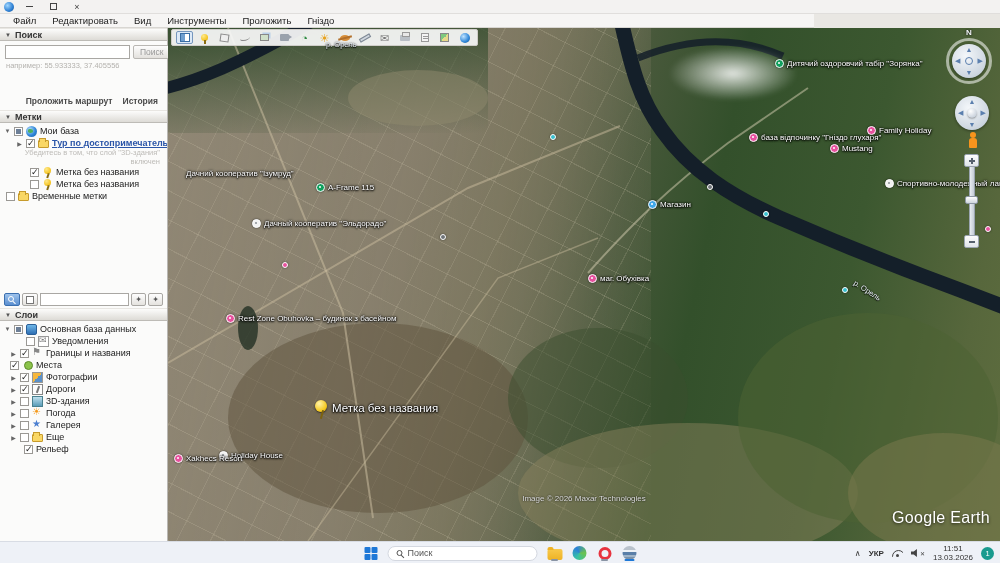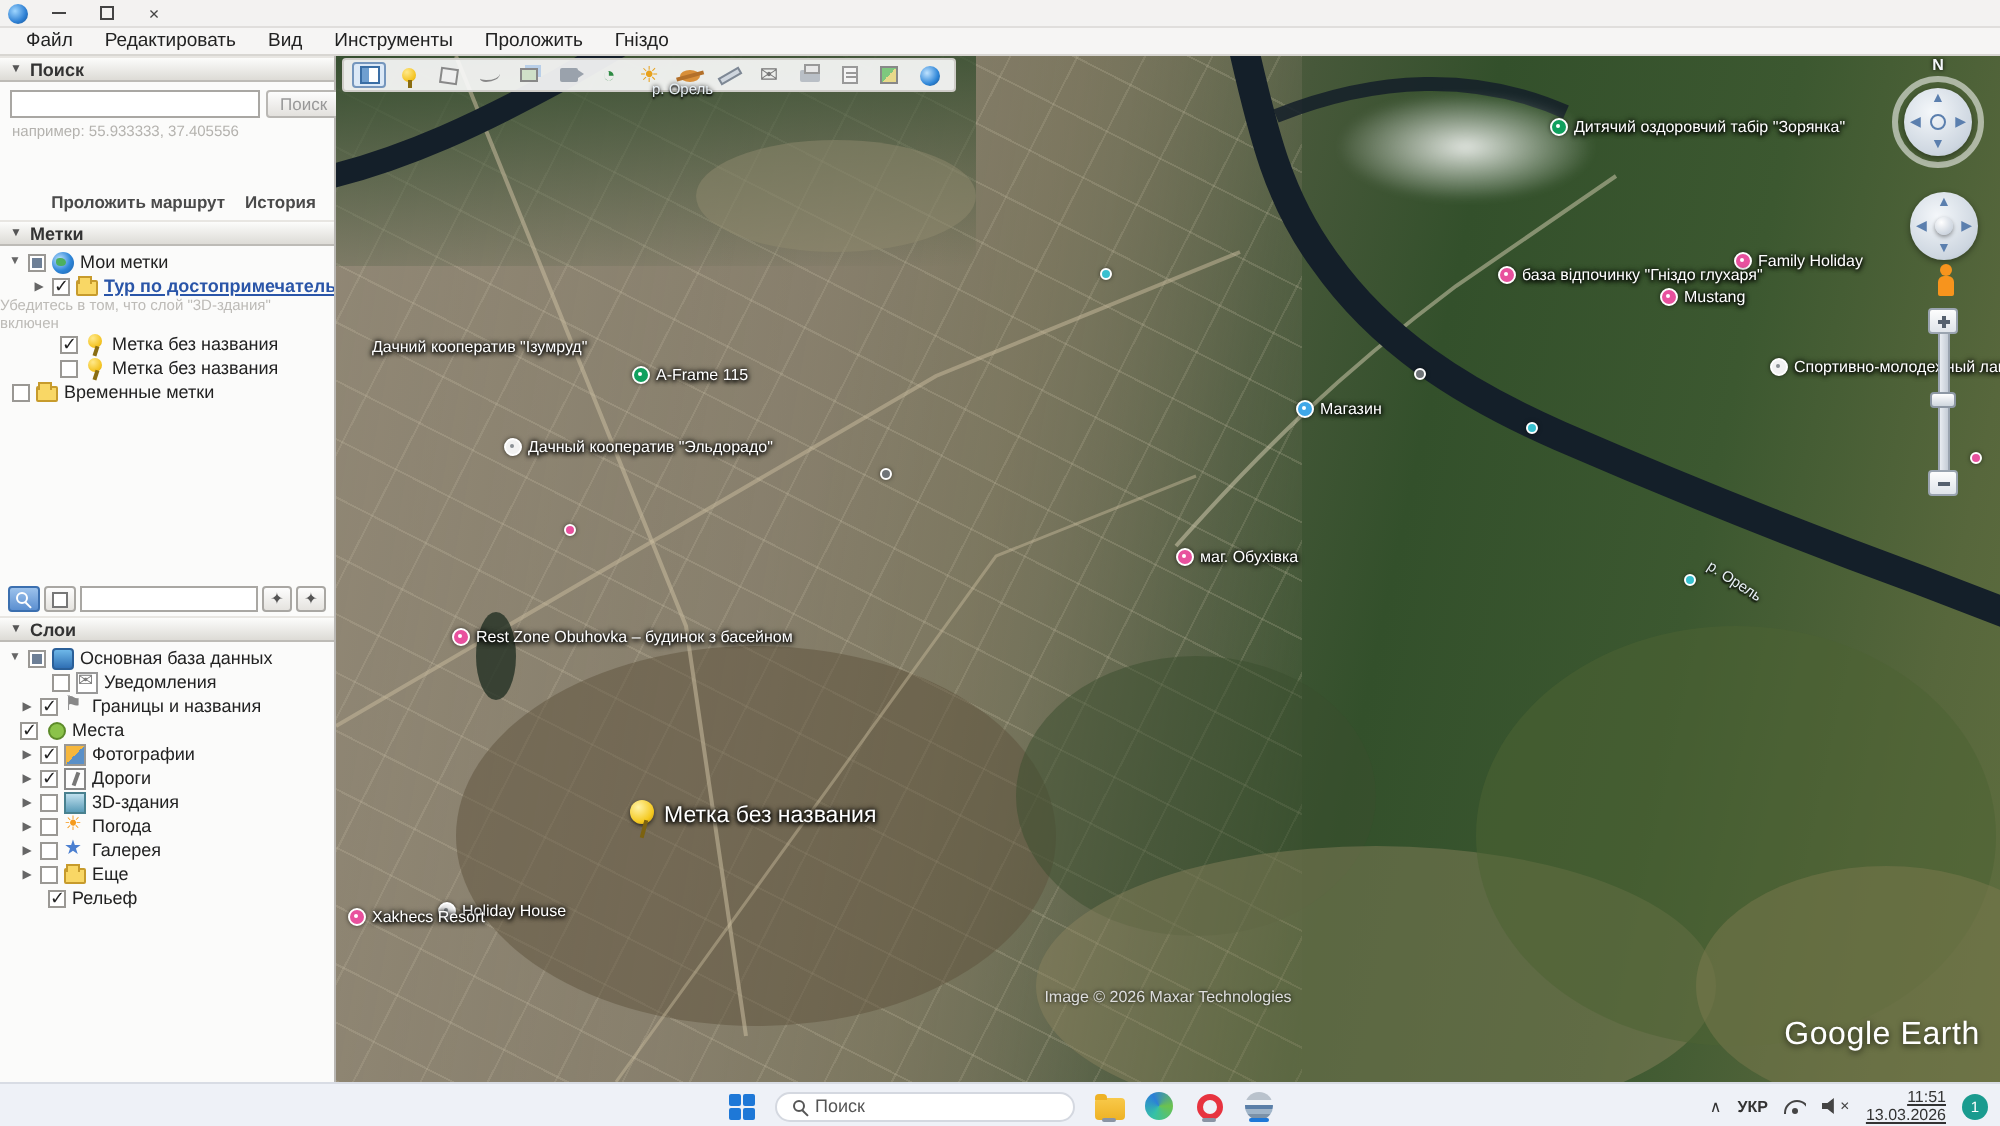--- a/index.html
+++ b/index.html
@@ -12,21 +12,21 @@
     background:#f3f2f1; display:flex; align-items:center; padding:0 4px; border-bottom:1px solid #e0dedc;}
   .titlebar .appicon { width:10px; height:10px; border-radius:50%;
     background:radial-gradient(circle at 35% 35%, #9fd6ff, #2d7fd3 60%, #174f8c); margin-right:4px;}
   .titlebar .title { font-size:9px; color:#333; flex:1; }
   .winbtns { display:flex; gap:2px; }
   .winbtn { width:22px; height:12px; display:flex; align-items:center; justify-content:center; color:#444; font-size:9px; cursor:default;}
   .winbtn .minbar{ width:7px; height:1px; background:#444;}
   .winbtn .maxsq{ width:7px; height:7px; border:1px solid #444;}
 
   
-  .menubar { position:absolute; left:0; top:14px; width:1000px; height:14px;
+  .menubar { position:absolute; left:0; top:14px; width:814px; height:14px;
     background:#f6f5f4; border-bottom:1px solid #d8d6d2; display:flex; align-items:flex-end; padding-left:6px; gap:2px;}
   .menuitem { font-size:9.5px; color:#222; padding:1px 7px; }
 
   
   .sidebar { position:absolute; left:0; top:28px; width:168px; height:513px;
     background:#fbfbfa; border-right:1px solid #b9b7b3; display:flex; flex-direction:column; }
   .phead { height:13px; flex:none; background:linear-gradient(#fcfcfb,#dddbd6);
     border-top:1px solid #e8e6e2; border-bottom:1px solid #bdbbb6;
     font-size:9px; font-weight:bold; color:#333; display:flex; align-items:center; padding-left:5px; gap:4px;}
   .phead .tri { font-size:6px; color:#555; }
@@ -60,21 +60,21 @@
   .ic-flag::after { content:"⚑"; position:absolute; left:0; top:-2px; font-size:10px; color:#888;}
   .ic-marker::after { content:""; position:absolute; left:2px; top:1px; width:7px; height:7px; border-radius:50%; background:#8bc34a; border:1px solid #5d8b2a;}
   .ic-photo { background:linear-gradient(135deg,#f6b73c 50%,#5a90c8 50%); border:1px solid #9a9894;}
   .ic-road { background:#fdfdfd; border:1px solid #888;}
   .ic-road::after{content:""; position:absolute; left:4px; top:1px; width:2px; height:7px; background:#777; transform:rotate(20deg);}
   .ic-3d { background:linear-gradient(#bfe0ee,#5a9cb8); border:1px solid #49818f;}
   .ic-sun::after { content:"☀"; position:absolute; left:0; top:-2px; font-size:10px; color:#f59a1c;}
   .ic-star::after { content:"★"; position:absolute; left:0; top:-2px; font-size:10px; color:#4b7fd0;}
   .tlabel { }
   .tlabel.link { color:#2a55a8; text-decoration:underline; font-weight:bold;}
-  .treehint { font-size:7.5px; color:#bdbbb7; line-height:1.15; width:160px; white-space:normal;}
+  .treehint { font-size:7.5px; color:#bdbbb7; line-height:1.15; width:160px; white-space:normal;text-align:right;}
 
   .findrow { flex:none; display:flex; align-items:center; gap:2px; padding:2px 4px; }
   .tinybtn { width:16px; height:13px; border:1px solid #a9a7a3; background:linear-gradient(#fdfdfd,#e5e3df); border-radius:2px; position:relative;}
   .tinybtn.active { background:linear-gradient(#9cc2ec,#5b8fd0); border-color:#3b6faf;}
   .mag { position:absolute; left:3px; top:2px; width:6px; height:6px; border:1.3px solid #fff; border-radius:50%;}
   .mag::after { content:""; position:absolute; right:-3px; bottom:-2px; width:4px; height:1.3px; background:#fff; transform:rotate(45deg);}
   .panesq { position:absolute; left:3px; top:2px; width:8px; height:8px; border:1px solid #777; background:#fff;}
   .findrow input { flex:1; height:13px; border:1px solid #a9a7a3; font-size:9px; min-width:10px;}
   .arrbtn { width:15px; height:13px; border:1px solid #a9a7a3; background:linear-gradient(#fdfdfd,#e5e3df); border-radius:2px; font-size:8px; color:#555; text-align:center; line-height:11px;}
 
@@ -193,21 +193,21 @@
   .runline.active { background:#1e78d7; width:10px;}
   .tray { position:absolute; right:6px; top:0; height:22px; display:flex; align-items:center; gap:8px; color:#333;}
   .tray .chev { font-size:8px; }
   .tray .lang { font-size:8px; font-weight:bold;}
   .wifi { width:11px; height:8px; position:relative; overflow:hidden;}
   .wifi::before{content:"";position:absolute;left:0px;top:1px;width:11px;height:11px;border:1.4px solid #444;border-radius:50%;}
   .wifi::after{content:"";position:absolute;left:4px;top:5px;width:3px;height:3px;background:#444;border-radius:50%;}
   .spk { display:flex; align-items:center; gap:1px;}
   .spk .horn{width:8px;height:8px;background:#444;clip-path:polygon(0 32%,35% 32%,75% 0,75% 100%,35% 68%,0 68%);}
   .spk .x{font-size:6px;color:#444;}
-  .clock { text-align:right; font-size:8px; line-height:1.15;text-decoration:underline; }
+  .clock { text-align:center; font-size:8px; line-height:1.15; }
   .badge { width:13px; height:13px; border-radius:50%; background:#1a9b8f; color:#fff; font-size:7.5px; display:flex; align-items:center; justify-content:center;}
 </style>
 </head>
 <body>
 
 <div class="app">
 
   <div class="titlebar">
     <span class="appicon"></span>
     <span class="winbtns">
@@ -249,21 +249,21 @@
 
     <div class="phead">
       <span class="tri">▼</span>
       <span>Метки</span>
     </div>
     <div class="places-body">
       <div class="trow" style="padding-left:4px">
         <span class="exp">▼</span>
         <span class="cb partial"></span>
         <span class="tic ic-globe"></span>
-        <span class="tlabel">Мои метки</span>
+        <span class="tlabel">Мои база</span>
       </div>
       <div class="trow" style="padding-left:16px">
         <span class="exp">▶</span>
         <span class="cb checked"></span>
         <span class="tic ic-folder"></span>
         <span class="tlabel link">Тур по достопримечательностям</span>
       </div>
       <div class="treehint">Убедитесь в том, что слой "3D-здания" включен</div>
       <div class="trow" style="padding-left:30px">
         <span class="cb checked"></span>

